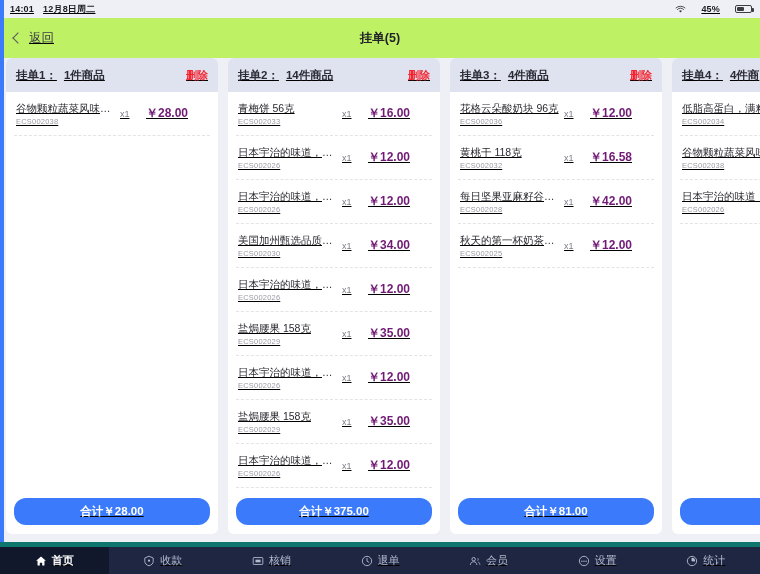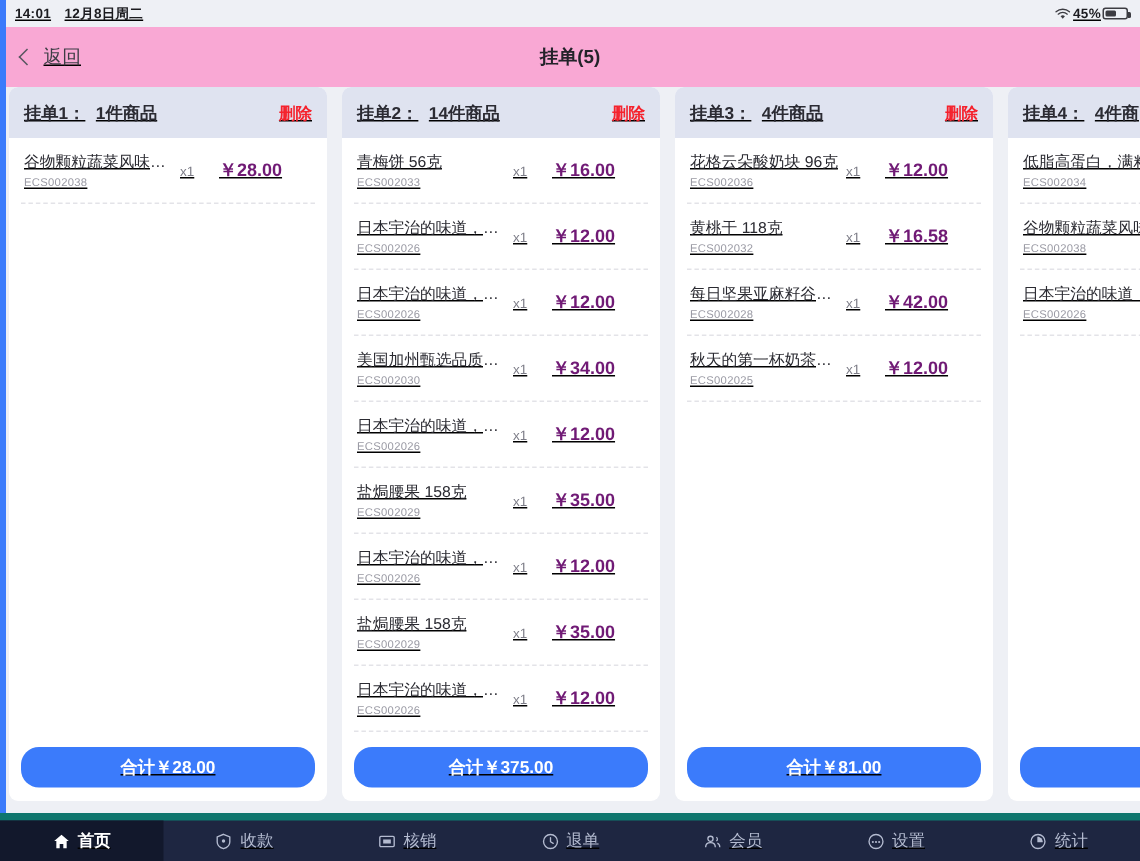--- a/index.html
+++ b/index.html
@@ -34,21 +34,21 @@
     align-items: center;
     justify-content: space-between;
     padding: 0 8px 0 10px;
     font-size: 9px;
     color: #1b1b1f;
     font-weight: bold;
     letter-spacing: .2px;
     flex: 0 0 auto;
   }
   .sb-left { display: flex; align-items: center; gap: 9px; }
-  .sb-right { display: flex; align-items: center; gap: 1px; }
+  .sb-right { display: flex; align-items: center; gap: 15px; }
   .wifi-icon { display: inline-block; width: 11px; height: 9px; position: relative; }
   .wifi-icon svg { display: block; }
   .batt {
     width: 17px; height: 8px;
     border: 1px solid #3c3c42;
     border-radius: 2px;
     position: relative;
     display: inline-block;
   }
   .batt::after {
@@ -64,21 +64,21 @@
     left: 1px; top: 1px; bottom: 1px;
     width: 45%;
     background: #3c3c42;
     border-radius: 1px;
     display: block;
   }
 
   
   .navbar {
     height: 40px;
-    background: #f9a8d4;
+    background: #bef264;
     position: relative;
     display: flex;
     align-items: center;
     flex: 0 0 auto;
   }
   .back-btn {
     display: flex;
     align-items: center;
     gap: 6px;
     margin-left: 14px;

